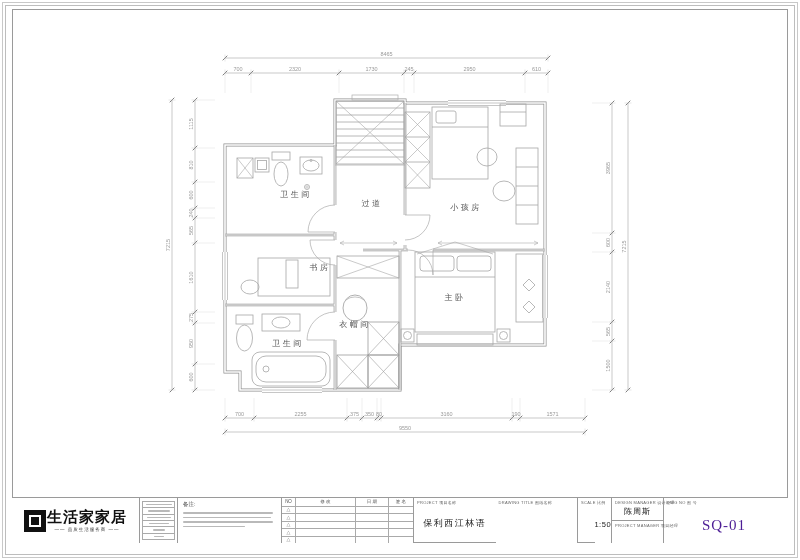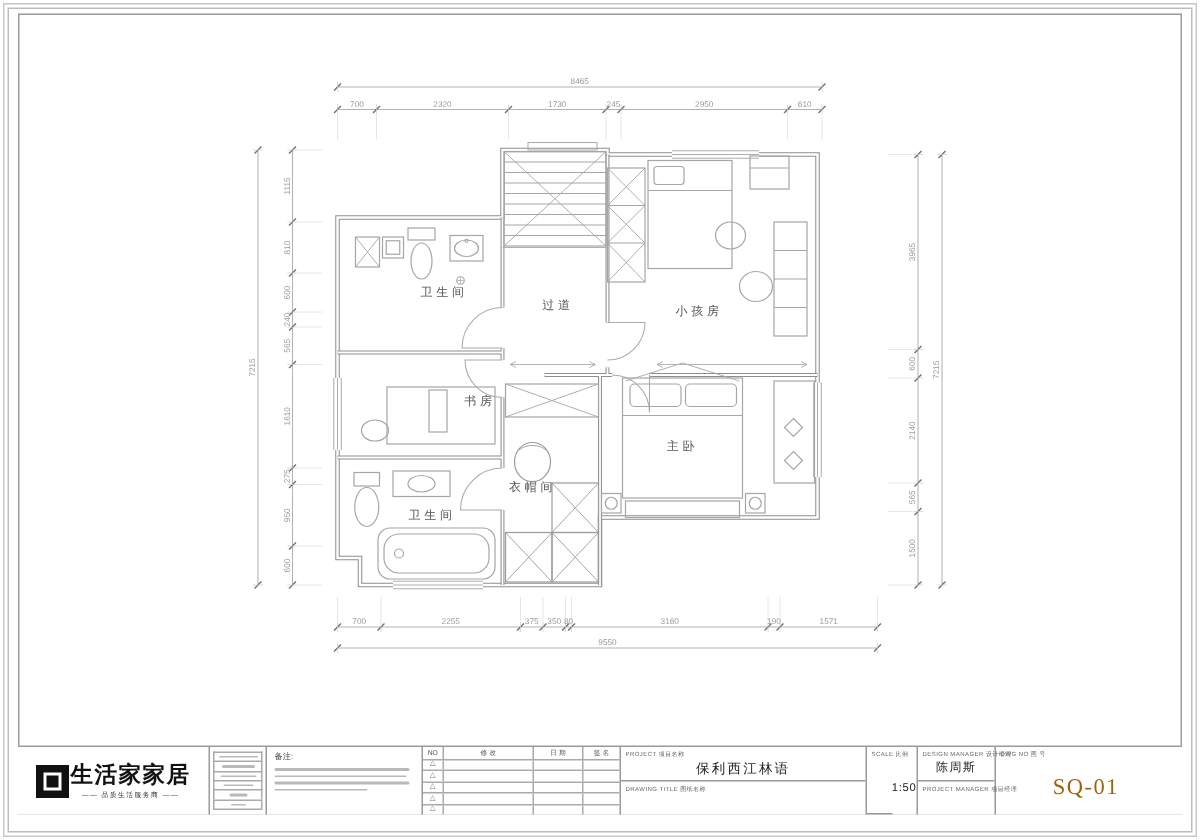--- a/index.html
+++ b/index.html
@@ -35,35 +35,35 @@
   
   .rev-cell{width:132px;display:flex;flex-direction:column;}
   .rev-row{display:flex;flex:1;border-bottom:0.5px solid #aaa;}
   .rev-row:last-child{border-bottom:none;}
   .rev-c{border-right:0.5px solid #aaa;display:flex;align-items:center;justify-content:center;
          font-size:4.5px;color:#555;overflow:hidden;}
   .rev-c:last-child{border-right:none;}
   .rc1{width:13px;} .rc2{flex:1;} .rc3{width:32px;} .rc4{width:24px;}
   .rev-tri{font-size:5px;color:#777;line-height:5px;}
   
-  .proj-cell{width:164px;display:flex;flex-direction:column;}
+  .proj-cell{width:164px;display:flex;flex-direction:row;}
   .half-row{flex:1;position:relative;border-bottom:0.5px solid #9a9a9a;}
   .half-row:last-child{border-bottom:none;}
   .micro-label{position:absolute;left:3px;top:2px;font-size:4px;color:#666;letter-spacing:0.3px;white-space:nowrap;}
   .cell-value{position:absolute;left:0;right:0;top:7px;bottom:0;display:flex;align-items:center;
               justify-content:center;font-size:9px;color:#222;letter-spacing:1.5px;white-space:nowrap;}
   .scale-cell{width:34px;display:flex;flex-direction:row;}
   .scale-cell .cell-value{font-size:7.5px;letter-spacing:0.5px;}
   .dm-cell{width:52px;display:flex;flex-direction:column;}
   .des-cell{width:60px;display:flex;flex-direction:column;}
   .name-value{position:absolute;left:0;right:0;top:6px;bottom:1px;display:flex;align-items:center;
               justify-content:center;font-size:8px;color:#222;letter-spacing:1px;white-space:nowrap;}
   .dwg-cell{flex:1;}
   .dwg-no{position:absolute;left:0;right:4px;top:10px;bottom:0;display:flex;align-items:center;
-          justify-content:center;font-size:15px;color:#a16207;font-family:"Liberation Serif","DejaVu Serif",serif;
+          justify-content:center;font-size:15px;color:#4c1d95;font-family:"Liberation Serif","DejaVu Serif",serif;
           letter-spacing:1px;}
 </style>
 </head>
 <body>
 
 <div class="frame-outer"></div>
 <div class="frame-outer2"></div>
 <div class="frame-inner"></div>
 
 <svg id="plan-svg" width="800" height="560" viewBox="0 0 800 560">

